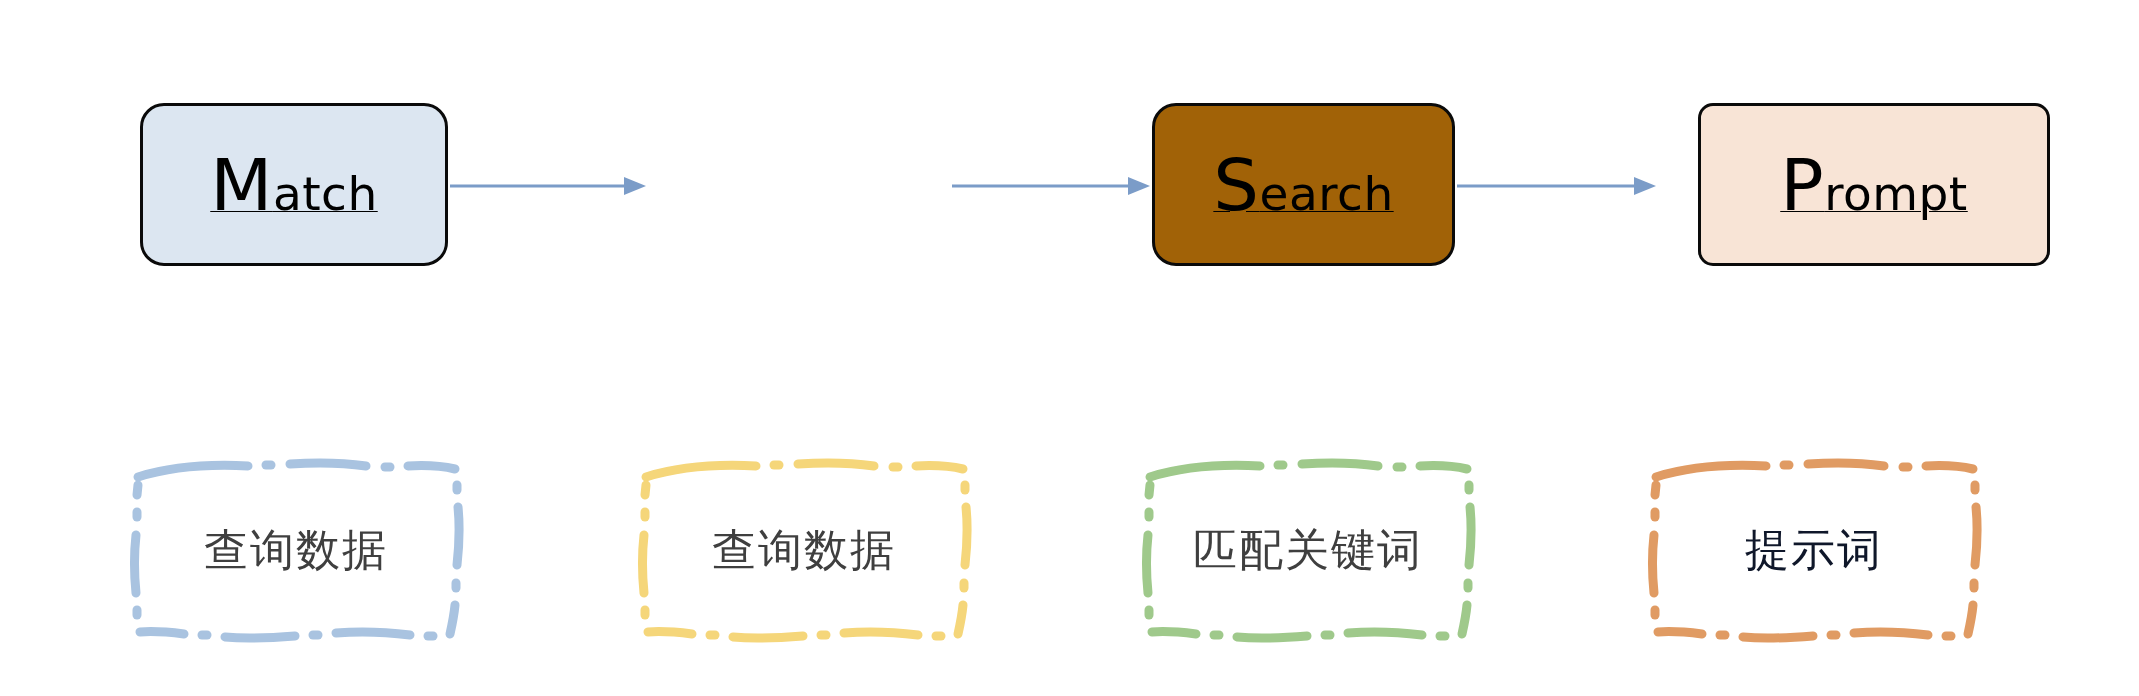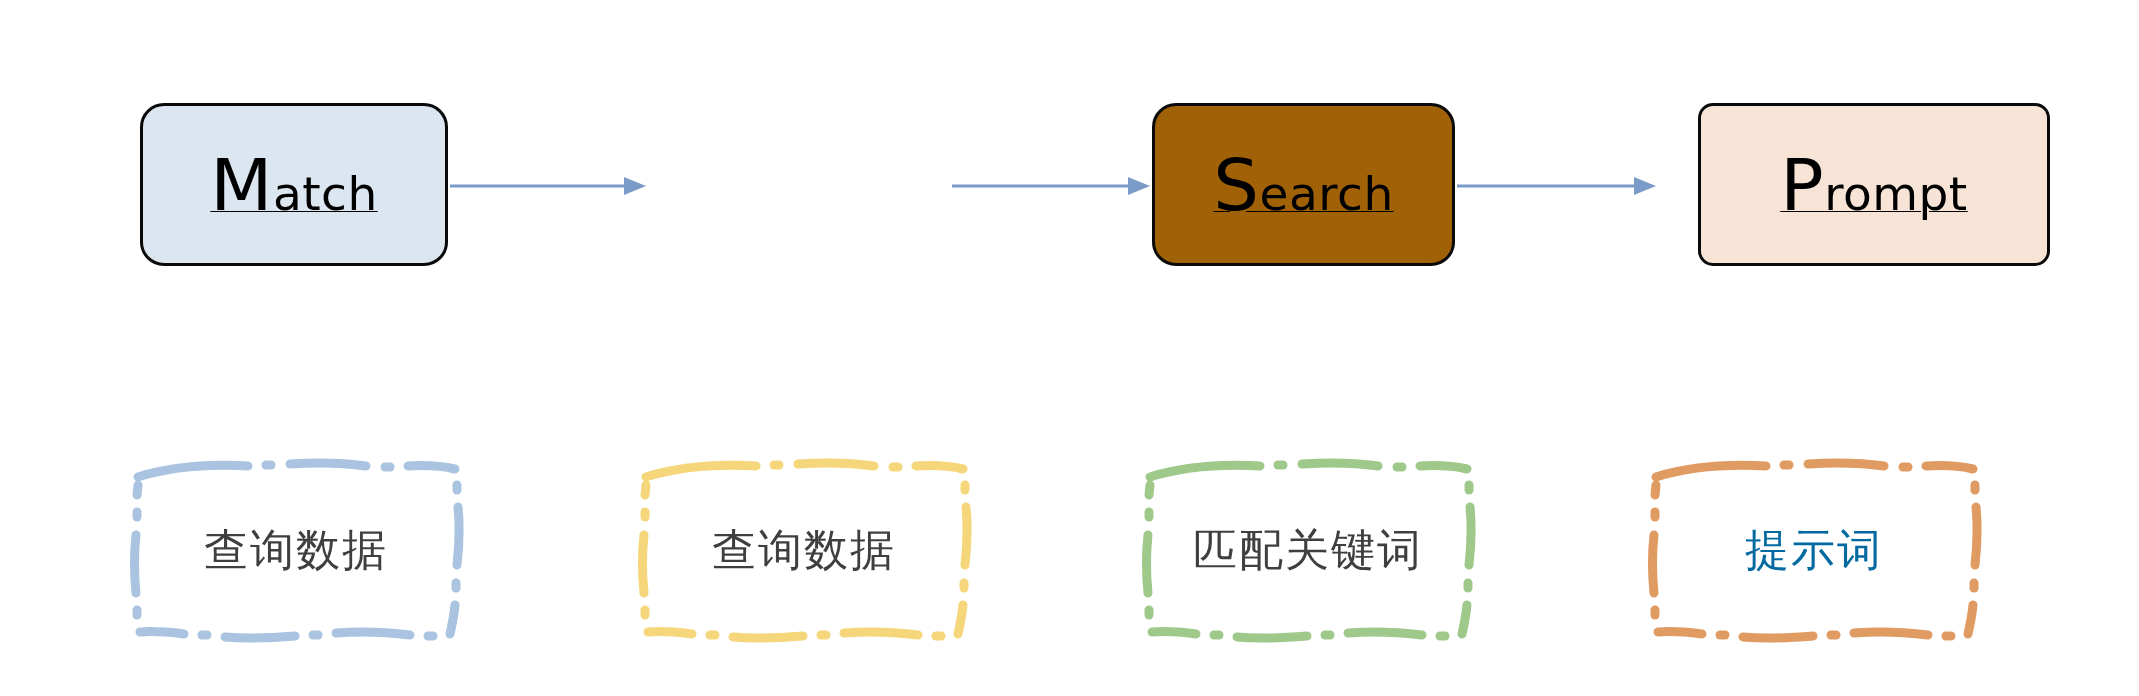--- a/index.html
+++ b/index.html
@@ -241,16 +241,16 @@
         <path d="M188,180 L183,180"></path>
         <path d="M165,181 C140,183 116,184 95,182"></path>
         <path d="M77,180 L72,180"></path>
         <path d="M54,179 C38,177 22,176 10,177"></path>
         <path d="M7,160 L7,155"></path>
         <path d="M6,138 C4,118 4,98 6,80"></path>
         <path d="M7,62 L7,57"></path>
         <path d="M7,40 L8,30"></path>
       </g>
     </svg>
-    <span class="sketch-label" style="color: #0369a1;">提示词</span>
+    <span class="sketch-label" style="color: #0f172a;">提示词</span>
   </div>
 
 </div>
 
 </body></html>

